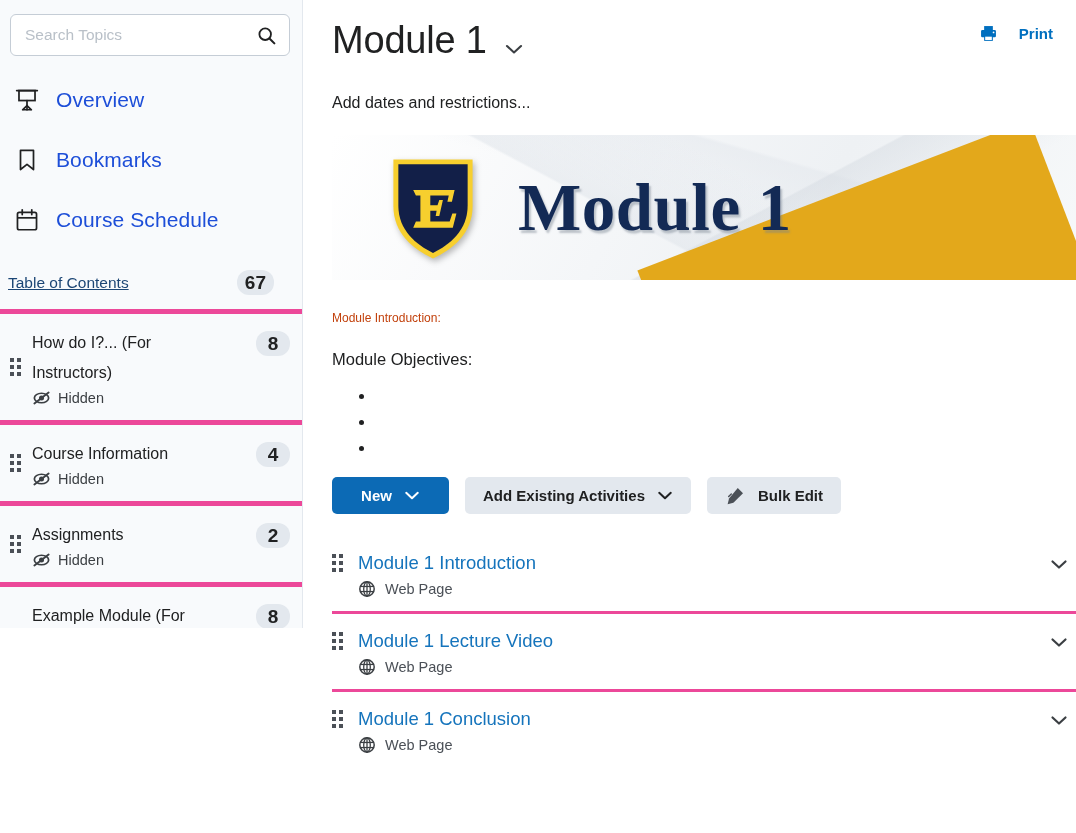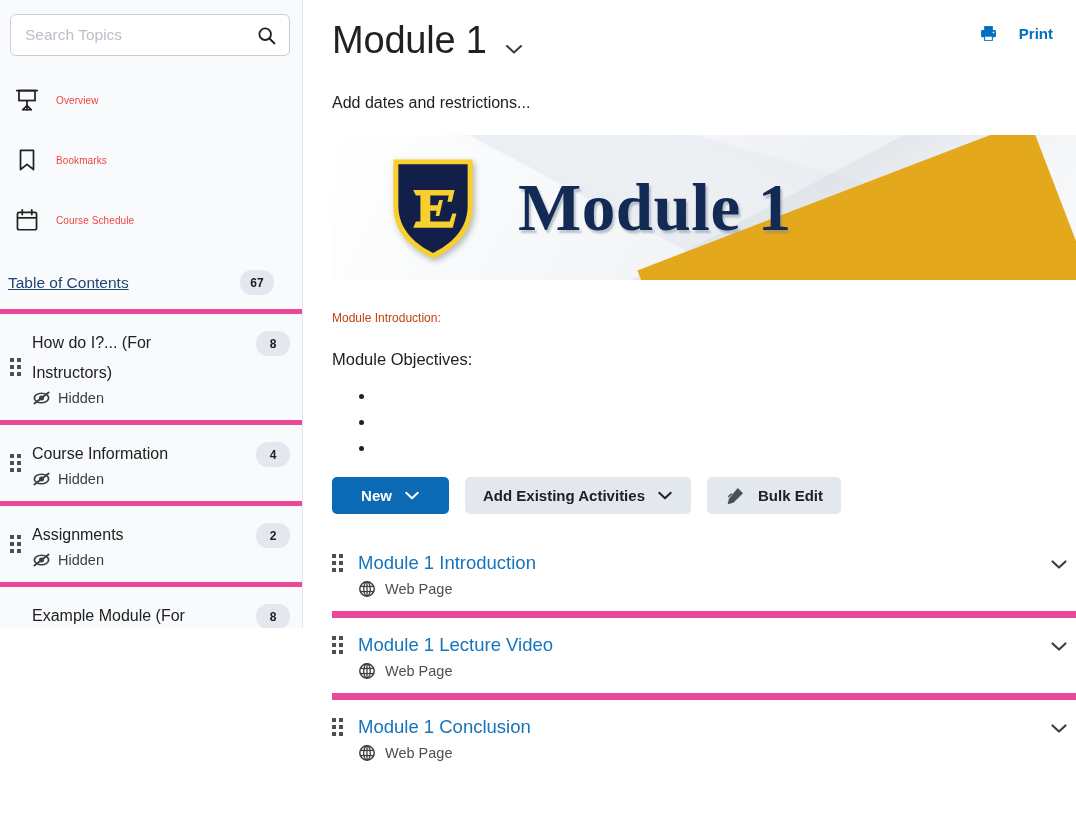--- a/index.html
+++ b/index.html
@@ -65,42 +65,42 @@
     cursor: pointer;
     text-decoration: none;
   }
   .nav-icon {
     width: 30px; height: 30px;
     display: flex; align-items: center; justify-content: center;
     flex: 0 0 30px;
     margin-right: 14px;
   }
   .nav-label {
-    font-size: 10px;
-    color: #ef4444;
+    font-size: 21px;
+    color: #1d4ed8;
     letter-spacing: .1px;
   }
 
   .toc-head {
     display: flex;
     align-items: center;
     justify-content: space-between;
     padding: 14px 28px 0 8px;
     margin-top: 6px;
   }
   .toc-link {
     font-size: 15.5px;
     color: #1c4675;
     text-decoration: underline;
     cursor: pointer;
   }
   .badge {
     background: #e3e8ee;
     color: #202122;
-    font-size: 12px;
+    font-size: 19px;
     font-weight: bold;
     border-radius: 12px;
     min-width: 34px;
     height: 25px;
     display: flex;
     align-items: center;
     justify-content: center;
     padding: 0 8px;
   }
 
@@ -335,21 +335,21 @@
   .btn-secondary {
     background: #e3e8ee;
     color: #202122;
   }
 
   
   .topics { margin-top: 22px; }
   .topic-row {
     display: flex;
     align-items: flex-start;
-    border-top: 7px solid #ec4899;
+    border-top: 3px solid #ec4899;
     padding: 14px 0 13px 0;
     margin-left: 29px;
     position: relative;
   }
   .topic-row:first-child { border-top: none; }
   .topic-grip {
     flex: 0 0 26px;
     margin-top: 4px;
     display: flex;
     cursor: grab;

